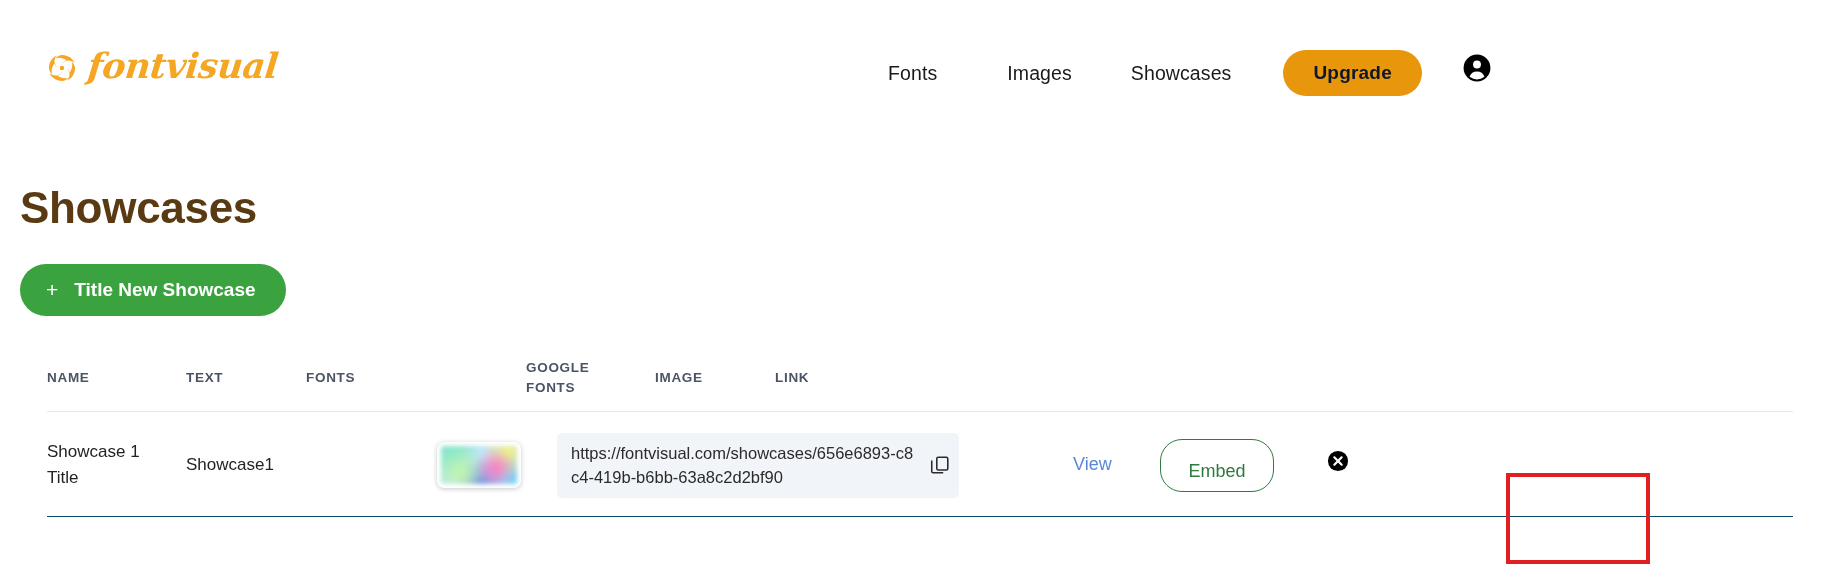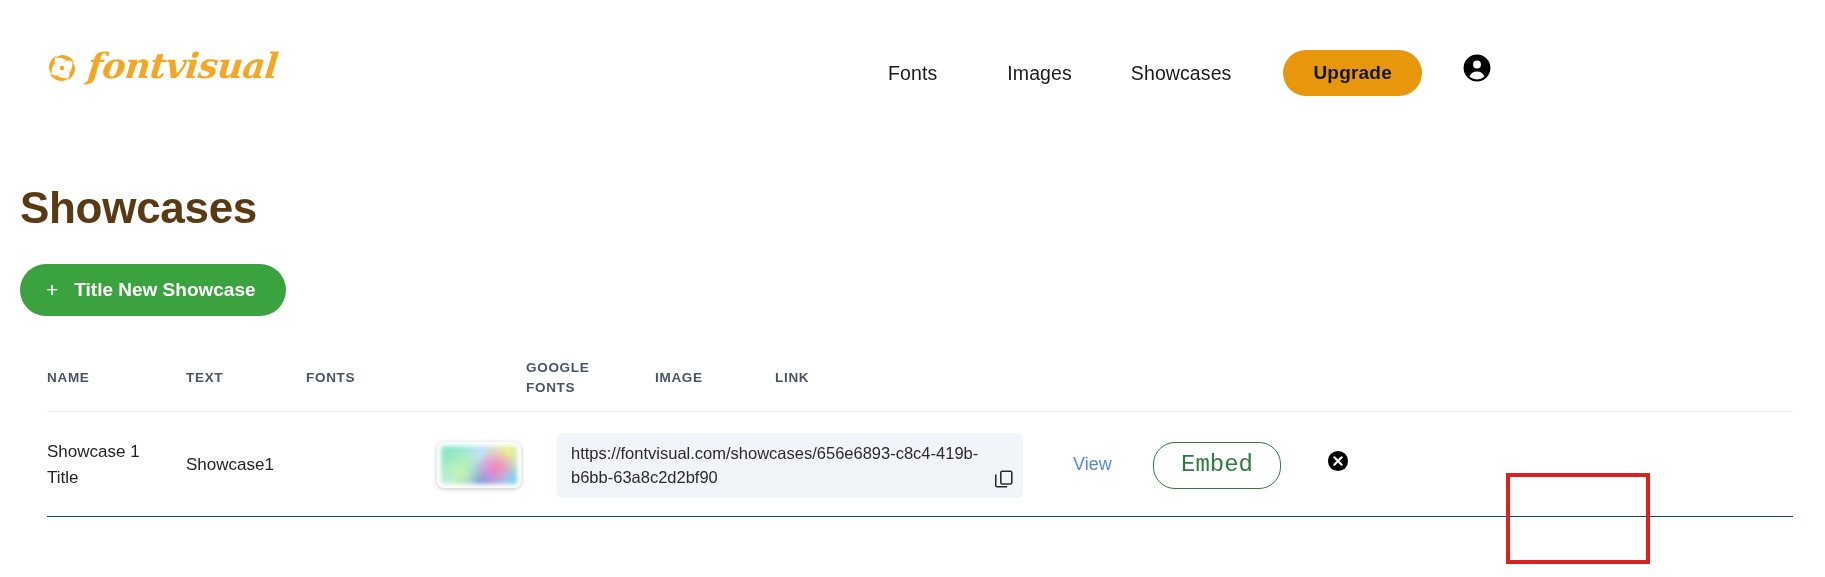--- a/index.html
+++ b/index.html
@@ -174,24 +174,24 @@
       radial-gradient(circle at 88% 16%, rgba(244,246,120,0.9) 0%, rgba(244,246,120,0) 33%),
       radial-gradient(circle at 16% 22%, rgba(128,232,196,0.95) 0%, rgba(128,232,196,0) 40%),
       radial-gradient(circle at 50% 96%, rgba(96,136,228,0.95) 0%, rgba(96,136,228,0) 46%),
       radial-gradient(circle at 96% 92%, rgba(120,212,244,0.95) 0%, rgba(120,212,244,0) 38%),
       linear-gradient(130deg, #9fe3d6 0%, #bfe6f7 38%, #c7d4f2 68%, #a9c2ef 100%);
     filter: blur(2px);
   }
 
   .link-box {
     display: flex;
-    align-items: flex-end;
+    align-items: center;
     background: #f1f4f8;
     border-radius: 5px;
-    width: 466px;
+    width: 402px;
     min-height: 54px;
     padding: 8px 0 8px 14px;
   }
   .link-url {
     flex: 1 1 auto;
     font-size: 16.5px;
     color: #2b2b2b;
     line-height: 1.48;
     word-break: break-all;
     padding-right: 8px;
@@ -211,23 +211,23 @@
     display: flex;
     align-items: center;
     justify-content: center;
     height: 100%;
   }
   .embed-btn {
     background: #ffffff;
     color: #2f7a3e;
     border: 1.6px solid #2f7a3e;
     border-radius: 22px;
-    font-size: 24px;
-    font-family: Liberation Mono, monospace;
-    padding: 10px 27px 11px;
+    font-size: 18px;
+    font-family: Liberation Sans, sans-serif;
+    padding: 22px 27px 11px;
     cursor: pointer;
     line-height: 1;
     white-space: nowrap;
   }
   .annotation-box {
     position: absolute;
     left: 1506px;
     top: 473px;
     width: 144px;
     height: 91px;

